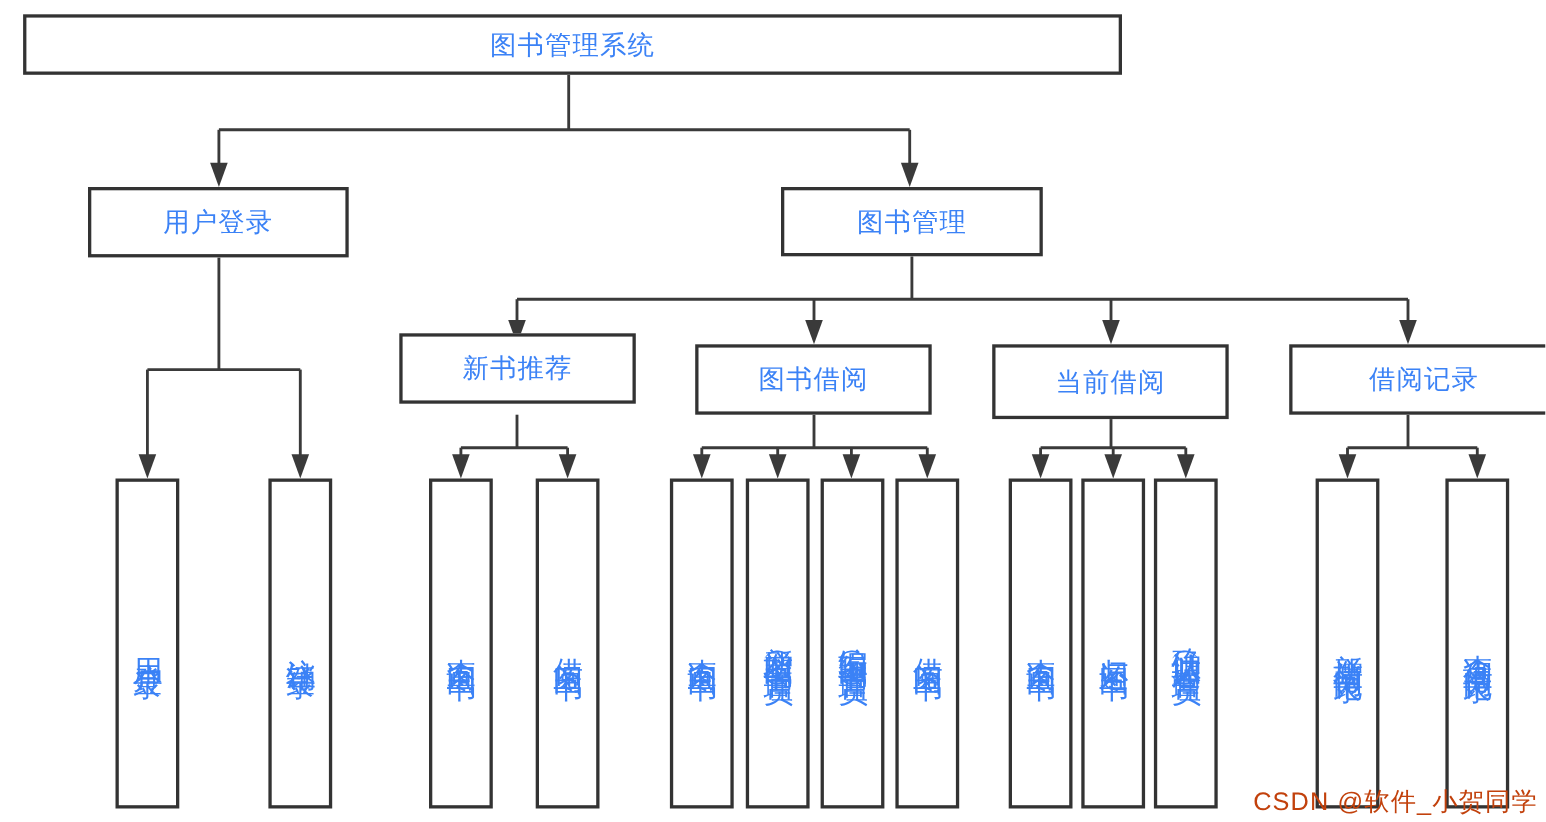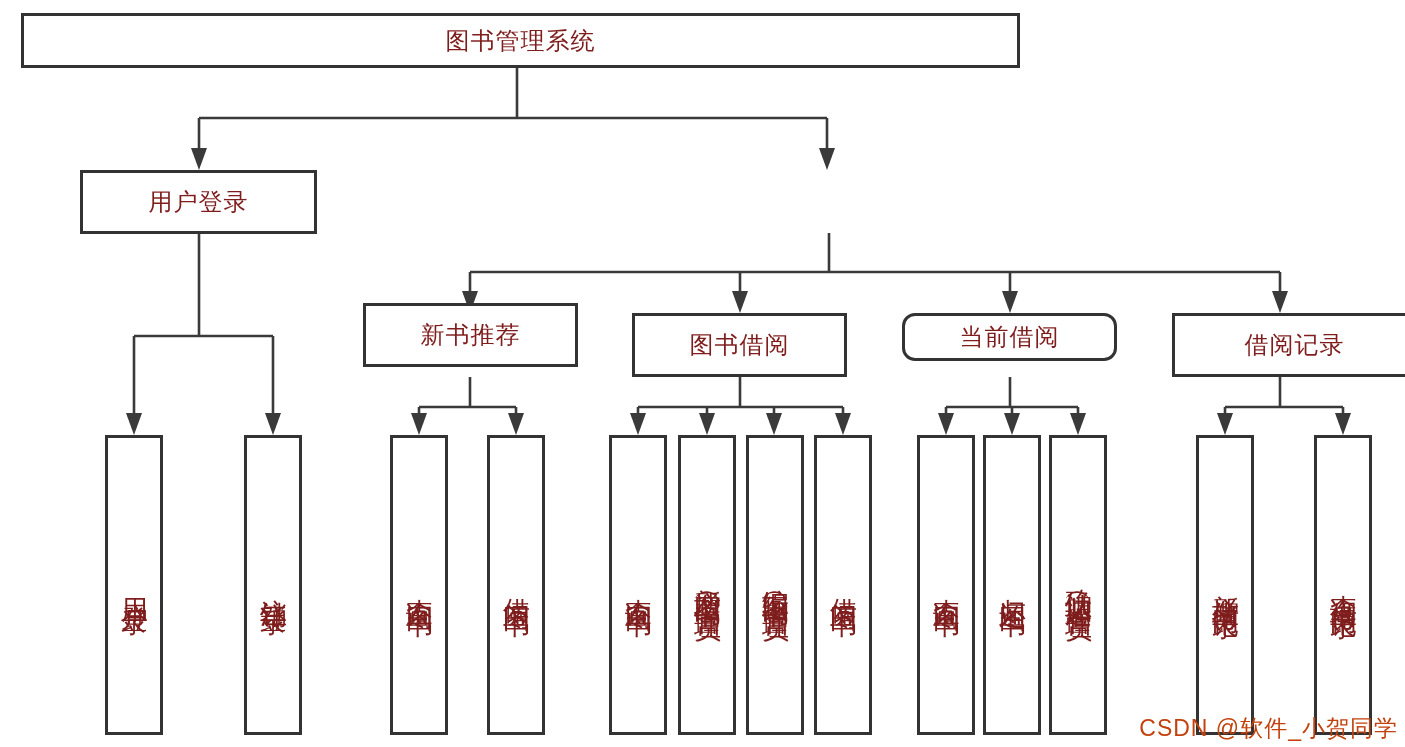--- a/index.html
+++ b/index.html
@@ -18,21 +18,21 @@
   #connectors {
     position: absolute;
     left: 0; top: 0;
     width: 1405px; height: 747px;
   }
   .node {
     position: absolute;
     box-sizing: border-box;
     background: #ffffff;
     border: 3px solid #333333;
-    color: #7f1d1d;
+    color: #3b82f6;
     display: flex;
     align-items: center;
     justify-content: center;
     text-align: center;
   }
   .hnode {
     font-size: 24px;
     letter-spacing: 1px;
   }
   .vnode span {
@@ -123,24 +123,25 @@
     <path class="cline" d="M1225,407 H1343"></path>
     <path class="cline" d="M1225,407 V415"></path>
     <polygon class="ahead" points="1217,413 1233,413 1225,435"></polygon>
     <path class="cline" d="M1343,407 V415"></path>
     <polygon class="ahead" points="1335,413 1351,413 1343,435"></polygon>
   </svg>
 
   <div class="node hnode" style="left:21px; top:13px; width:999px; height:55px;">图书管理系统</div>
 
   <div class="node hnode" style="left:80px; top:170px; width:237px; height:64px;">用户登录</div>
+  <div class="node hnode" style="left:710px; top:170px; width:238px; height:63px;">图书管理</div>
 
   <div class="node hnode" style="left:363px; top:303px; width:215px; height:64px;">新书推荐</div>
   <div class="node hnode" style="left:632px; top:313px; width:215px; height:64px;">图书借阅</div>
-  <div class="node hnode" style="left:902px; top:313px; width:215px; height:48px;border-radius:13px;">当前借阅</div>
+  <div class="node hnode" style="left:902px; top:313px; width:215px; height:68px;">当前借阅</div>
   <div class="node hnode" style="left:1172px; top:313px; width:245px; height:64px;">借阅记录</div>
 
   <div class="node vnode" style="left:105px;">
     <span>用户登录</span>
   </div>
   <div class="node vnode" style="left:244px;">
     <span>注销登录</span>
   </div>
   <div class="node vnode" style="left:390px;">
     <span>查询图书</span>

